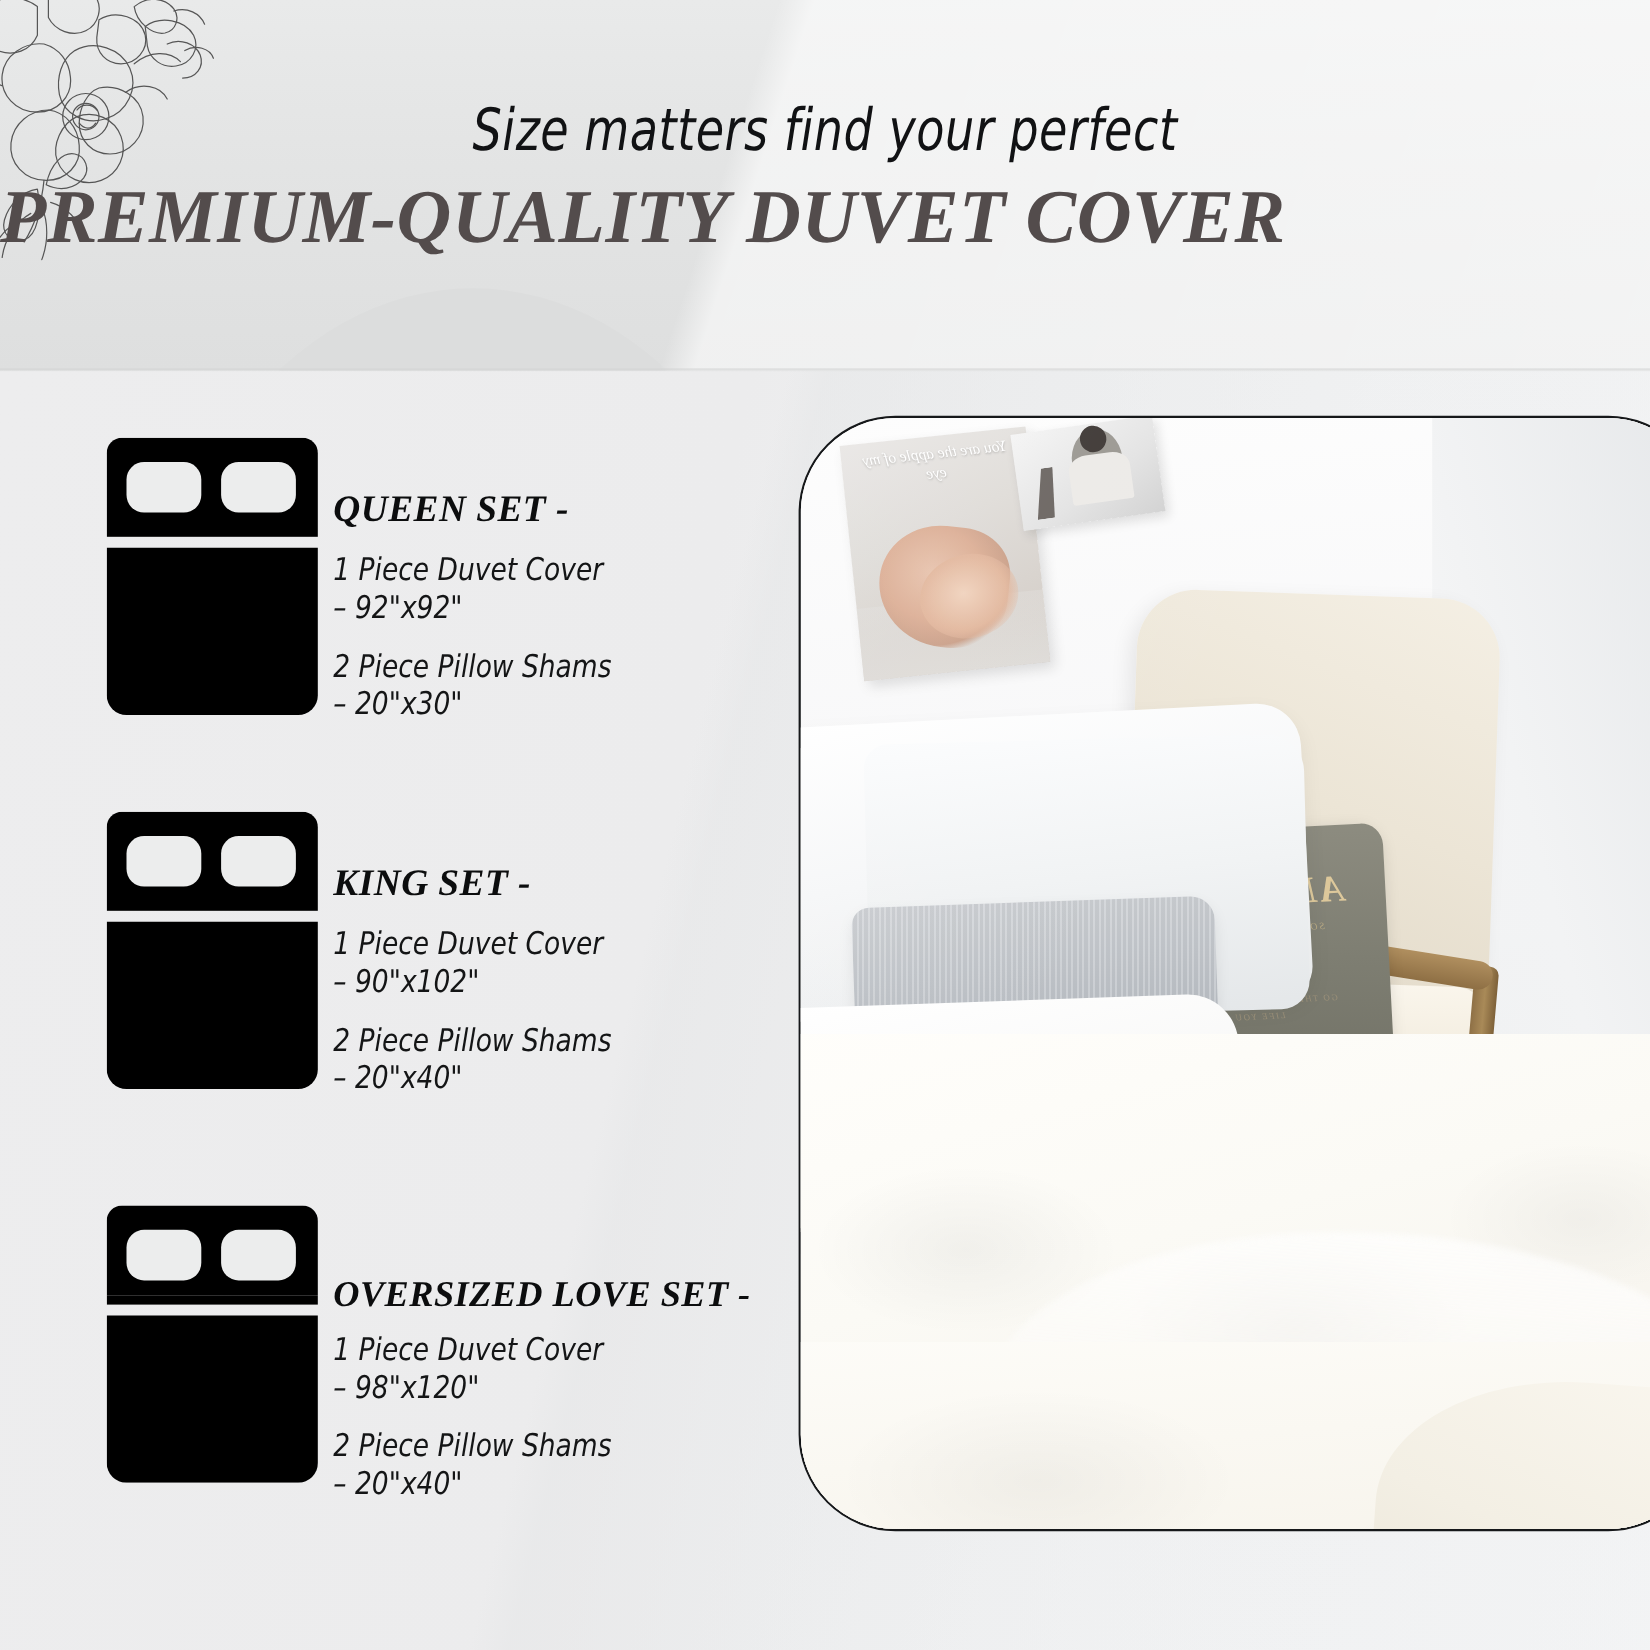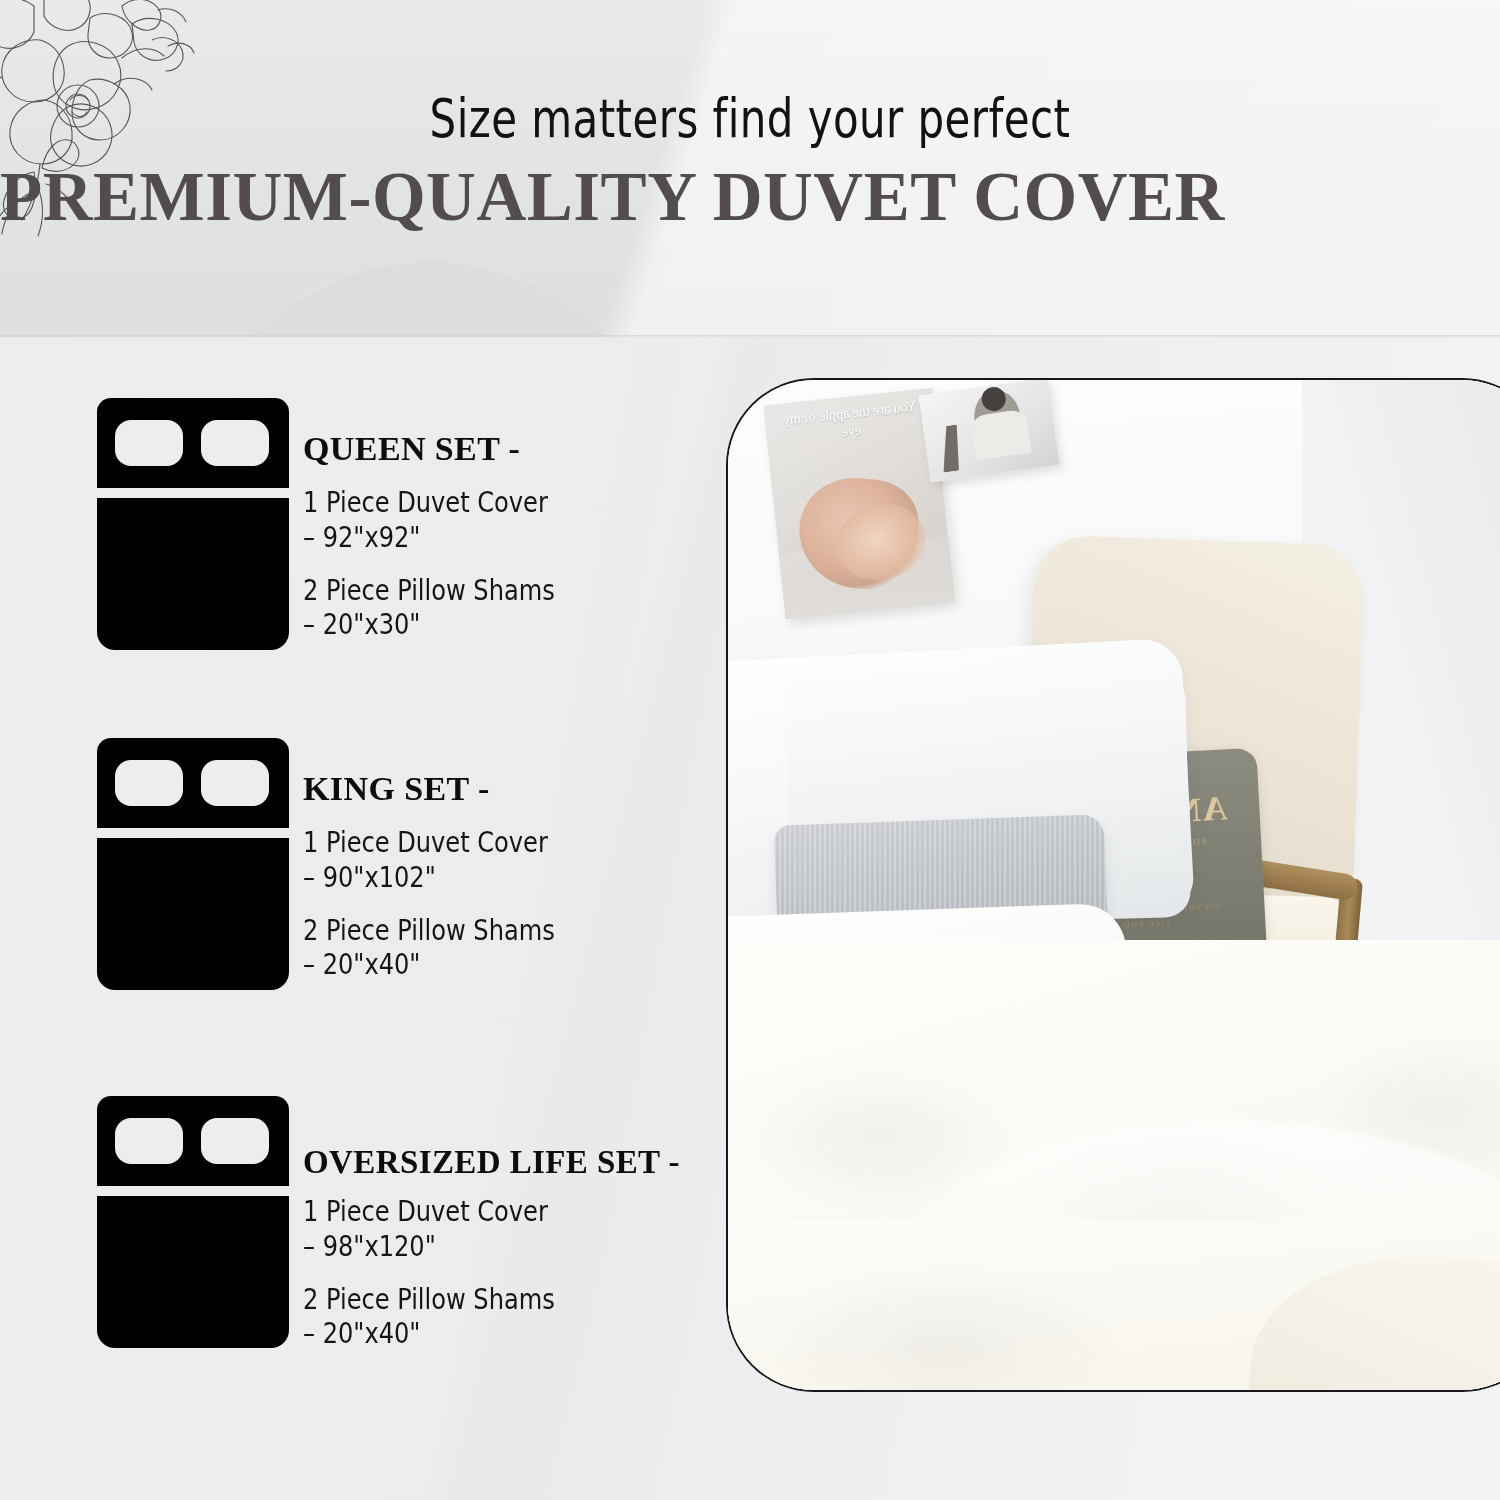--- a/index.html
+++ b/index.html
@@ -1,21 +1,21 @@
 <!DOCTYPE html>
 <html><head>
 <meta charset="utf-8">
 <style>
   html,body{margin:0;padding:0;}
   body{
     width:1500px;height:1500px;overflow:hidden;
     font-family:"Liberation Sans",sans-serif;
     background:#eceded;
   }
-  #page{position:relative;width:1500px;height:1500px;overflow:hidden;}
+  #page{position:relative;width:1500px;height:1500px;overflow:hidden;font-style:italic;}
 
   
   .bg-base{position:absolute;inset:0;background:#eceded;}
   .bg-topband{position:absolute;left:0;top:0;width:1500px;height:337px;
     background:linear-gradient(180deg,#e9eaea 0%,#e3e4e4 45%,#dedfdf 100%);}
   .bg-arc{position:absolute;left:120px;top:262px;width:620px;height:420px;
     border-radius:50% 50% 0 0 / 100% 100% 0 0;
     background:#dcdddd;}
   .bg-diag{position:absolute;left:0;top:0;width:1500px;height:337px;
     background:linear-gradient(108deg,rgba(255,255,255,0) 0%,rgba(255,255,255,0) 44%,rgba(255,255,255,.55) 46%,rgba(255,255,255,.62) 100%);}
@@ -46,21 +46,21 @@
   .set-row.r0{top:8px;}
   .set-row.r1{top:348px;}
   .set-row.r2{top:706px;}
 
   .bed-icon{position:absolute;left:97px;top:20px;width:192px;height:252px;}
 
   .set-text{position:absolute;left:303px;top:54px;width:420px;}
   .set-title{
     font-family:"Liberation Serif","DejaVu Serif",serif;
     font-size:34px;font-weight:700;color:#0c0d0e;letter-spacing:.4px;
-    white-space:nowrap;margin:0 0 20px 0;line-height:1;}
+    white-space:nowrap;margin:15px 0 20px 0;line-height:1;}
   .set-title.small{font-size:33px;}
   .set-line{
     font-family:"DejaVu Sans Condensed","Liberation Sans Narrow","Liberation Sans",sans-serif;
     font-size:28.5px;color:#141516;line-height:1.22;
     transform:scaleX(.94);transform-origin:0 50%;white-space:nowrap;}
   .set-gap{height:18px;}
 
   .set-row.r2 .set-text{top:70px;}
   .set-row.r2 .set-title{margin-bottom:16px;}
 
@@ -302,21 +302,21 @@
 
     <div class="set-row r2">
       <svg class="bed-icon" viewBox="0 0 192 252">
         <path d="M14 0 H178 A14 14 0 0 1 192 14 V82 H0 V14 A14 14 0 0 1 14 0 Z" fill="#000"></path>
         <rect x="0" y="82" width="192" height="8" fill="#000"></rect>
         <rect x="18" y="22" width="68" height="46" rx="16" fill="#eceded"></rect>
         <rect x="104" y="22" width="68" height="46" rx="16" fill="#eceded"></rect>
         <path d="M0 100 H192 V234 A18 18 0 0 1 174 252 H18 A18 18 0 0 1 0 234 Z" fill="#000"></path>
       </svg>
       <div class="set-text">
-        <div class="set-title small">OVERSIZED LIFE SET -</div>
+        <div class="set-title small">OVERSIZED LOVE SET -</div>
         <div class="set-line">1 Piece Duvet Cover</div>
         <div class="set-line">– 98"x120"</div>
         <div class="set-gap"></div>
         <div class="set-line">2 Piece Pillow Shams</div>
         <div class="set-line">– 20"x40"</div>
       </div>
     </div>
 
   </div>
 

